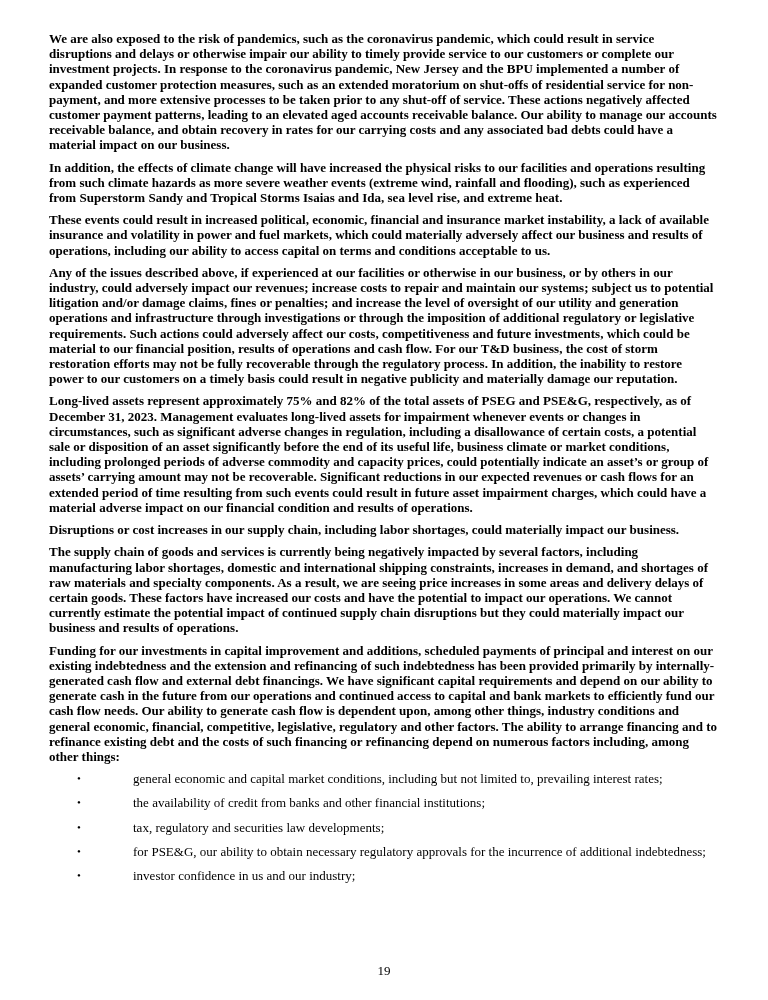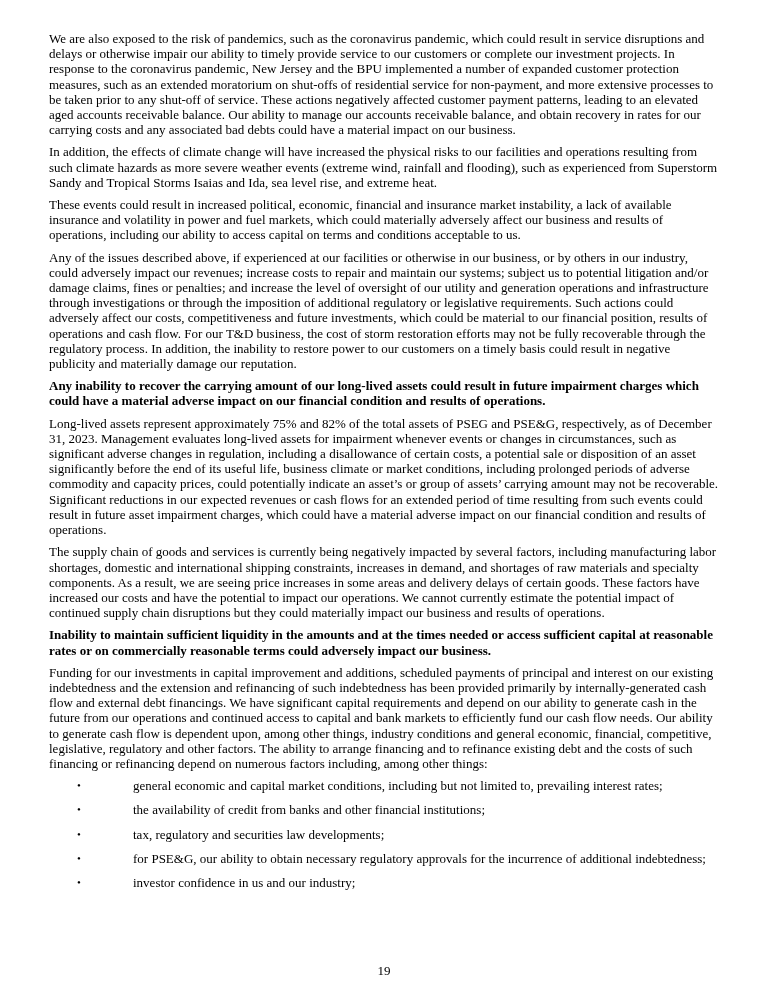--- a/index.html
+++ b/index.html
@@ -16,20 +16,21 @@
     background: #ffffff;
     color: #000000;
     font-family: "Liberation Serif", "DejaVu Serif", serif;
     font-size: 13px;
     line-height: 15.2px;
     overflow: hidden;
   }
   .page p {
     margin: 0 0 7px 0;
     text-align: left;
+    font-weight: bold;
   }
   .page p.heading {
     font-weight: bold;
   }
   ul.bullets {
     list-style: none;
     margin: 2px 0 0 0;
     padding: 0;
   }
   ul.bullets li {
@@ -58,26 +59,25 @@
 </head>
 <body>
 
 <div class="page">
 
   <p class="body">We are also exposed to the risk of pandemics, such as the coronavirus pandemic, which could result in service disruptions and delays or otherwise impair our ability to timely provide service to our customers or complete our investment projects. In response to the coronavirus pandemic, New Jersey and the BPU implemented a number of expanded customer protection measures, such as an extended moratorium on shut-offs of residential service for non-payment, and more extensive processes to be taken prior to any shut-off of service. These actions negatively affected customer payment patterns, leading to an elevated aged accounts receivable balance. Our ability to manage our accounts receivable balance, and obtain recovery in rates for our carrying costs and any associated bad debts could have a material impact on our business.</p>
   <p class="body">In addition, the effects of climate change will have increased the physical risks to our facilities and operations resulting from such climate hazards as more severe weather events (extreme wind, rainfall and flooding), such as experienced from Superstorm Sandy and Tropical Storms Isaias and Ida, sea level rise, and extreme heat.</p>
   <p class="body">These events could result in increased political, economic, financial and insurance market instability, a lack of available insurance and volatility in power and fuel markets, which could materially adversely affect our business and results of operations, including our ability to access capital on terms and conditions acceptable to us.</p>
   <p class="body">Any of the issues described above, if experienced at our facilities or otherwise in our business, or by others in our industry, could adversely impact our revenues; increase costs to repair and maintain our systems; subject us to potential litigation and/or damage claims, fines or penalties; and increase the level of oversight of our utility and generation operations and infrastructure through investigations or through the imposition of additional regulatory or legislative requirements. Such actions could adversely affect our costs, competitiveness and future investments, which could be material to our financial position, results of operations and cash flow. For our T&amp;D business, the cost of storm restoration efforts may not be fully recoverable through the regulatory process. In addition, the inability to restore power to our customers on a timely basis could result in negative publicity and materially damage our reputation.</p>
 
-  <p class="heading">Any inability to recover the carrying amount of our long-lived assets could result in future impairment charges which could have a material adverse impact on our financial condition and results of operations.</p>
   <p class="body">Long-lived assets represent approximately 75% and 82% of the total assets of PSEG and PSE&amp;G, respectively, as of December 31, 2023. Management evaluates long-lived assets for impairment whenever events or changes in circumstances, such as significant adverse changes in regulation, including a disallowance of certain costs, a potential sale or disposition of an asset significantly before the end of its useful life, business climate or market conditions, including prolonged periods of adverse commodity and capacity prices, could potentially indicate an asset’s or group of assets’ carrying amount may not be recoverable. Significant reductions in our expected revenues or cash flows for an extended period of time resulting from such events could result in future asset impairment charges, which could have a material adverse impact on our financial condition and results of operations.</p>
 
+  <p class="heading">Disruptions or cost increases in our supply chain, including labor shortages, could materially impact our business.</p>
   <p class="body">The supply chain of goods and services is currently being negatively impacted by several factors, including manufacturing labor shortages, domestic and international shipping constraints, increases in demand, and shortages of raw materials and specialty components. As a result, we are seeing price increases in some areas and delivery delays of certain goods. These factors have increased our costs and have the potential to impact our operations. We cannot currently estimate the potential impact of continued supply chain disruptions but they could materially impact our business and results of operations.</p>
 
-  <p class="heading">Inability to maintain sufficient liquidity in the amounts and at the times needed or access sufficient capital at reasonable rates or on commercially reasonable terms could adversely impact our business.</p>
   <p class="body">Funding for our investments in capital improvement and additions, scheduled payments of principal and interest on our existing indebtedness and the extension and refinancing of such indebtedness has been provided primarily by internally-generated cash flow and external debt financings. We have significant capital requirements and depend on our ability to generate cash in the future from our operations and continued access to capital and bank markets to efficiently fund our cash flow needs. Our ability to generate cash flow is dependent upon, among other things, industry conditions and general economic, financial, competitive, legislative, regulatory and other factors. The ability to arrange financing and to refinance existing debt and the costs of such financing or refinancing depend on numerous factors including, among other things:</p>
 
   <ul class="bullets">
     <li>
       <span class="marker">•</span>
       <span class="li-text">general economic and capital market conditions, including but not limited to, prevailing interest rates;</span>
     </li>
     <li>
       <span class="marker">•</span>
       <span class="li-text">the availability of credit from banks and other financial institutions;</span>

